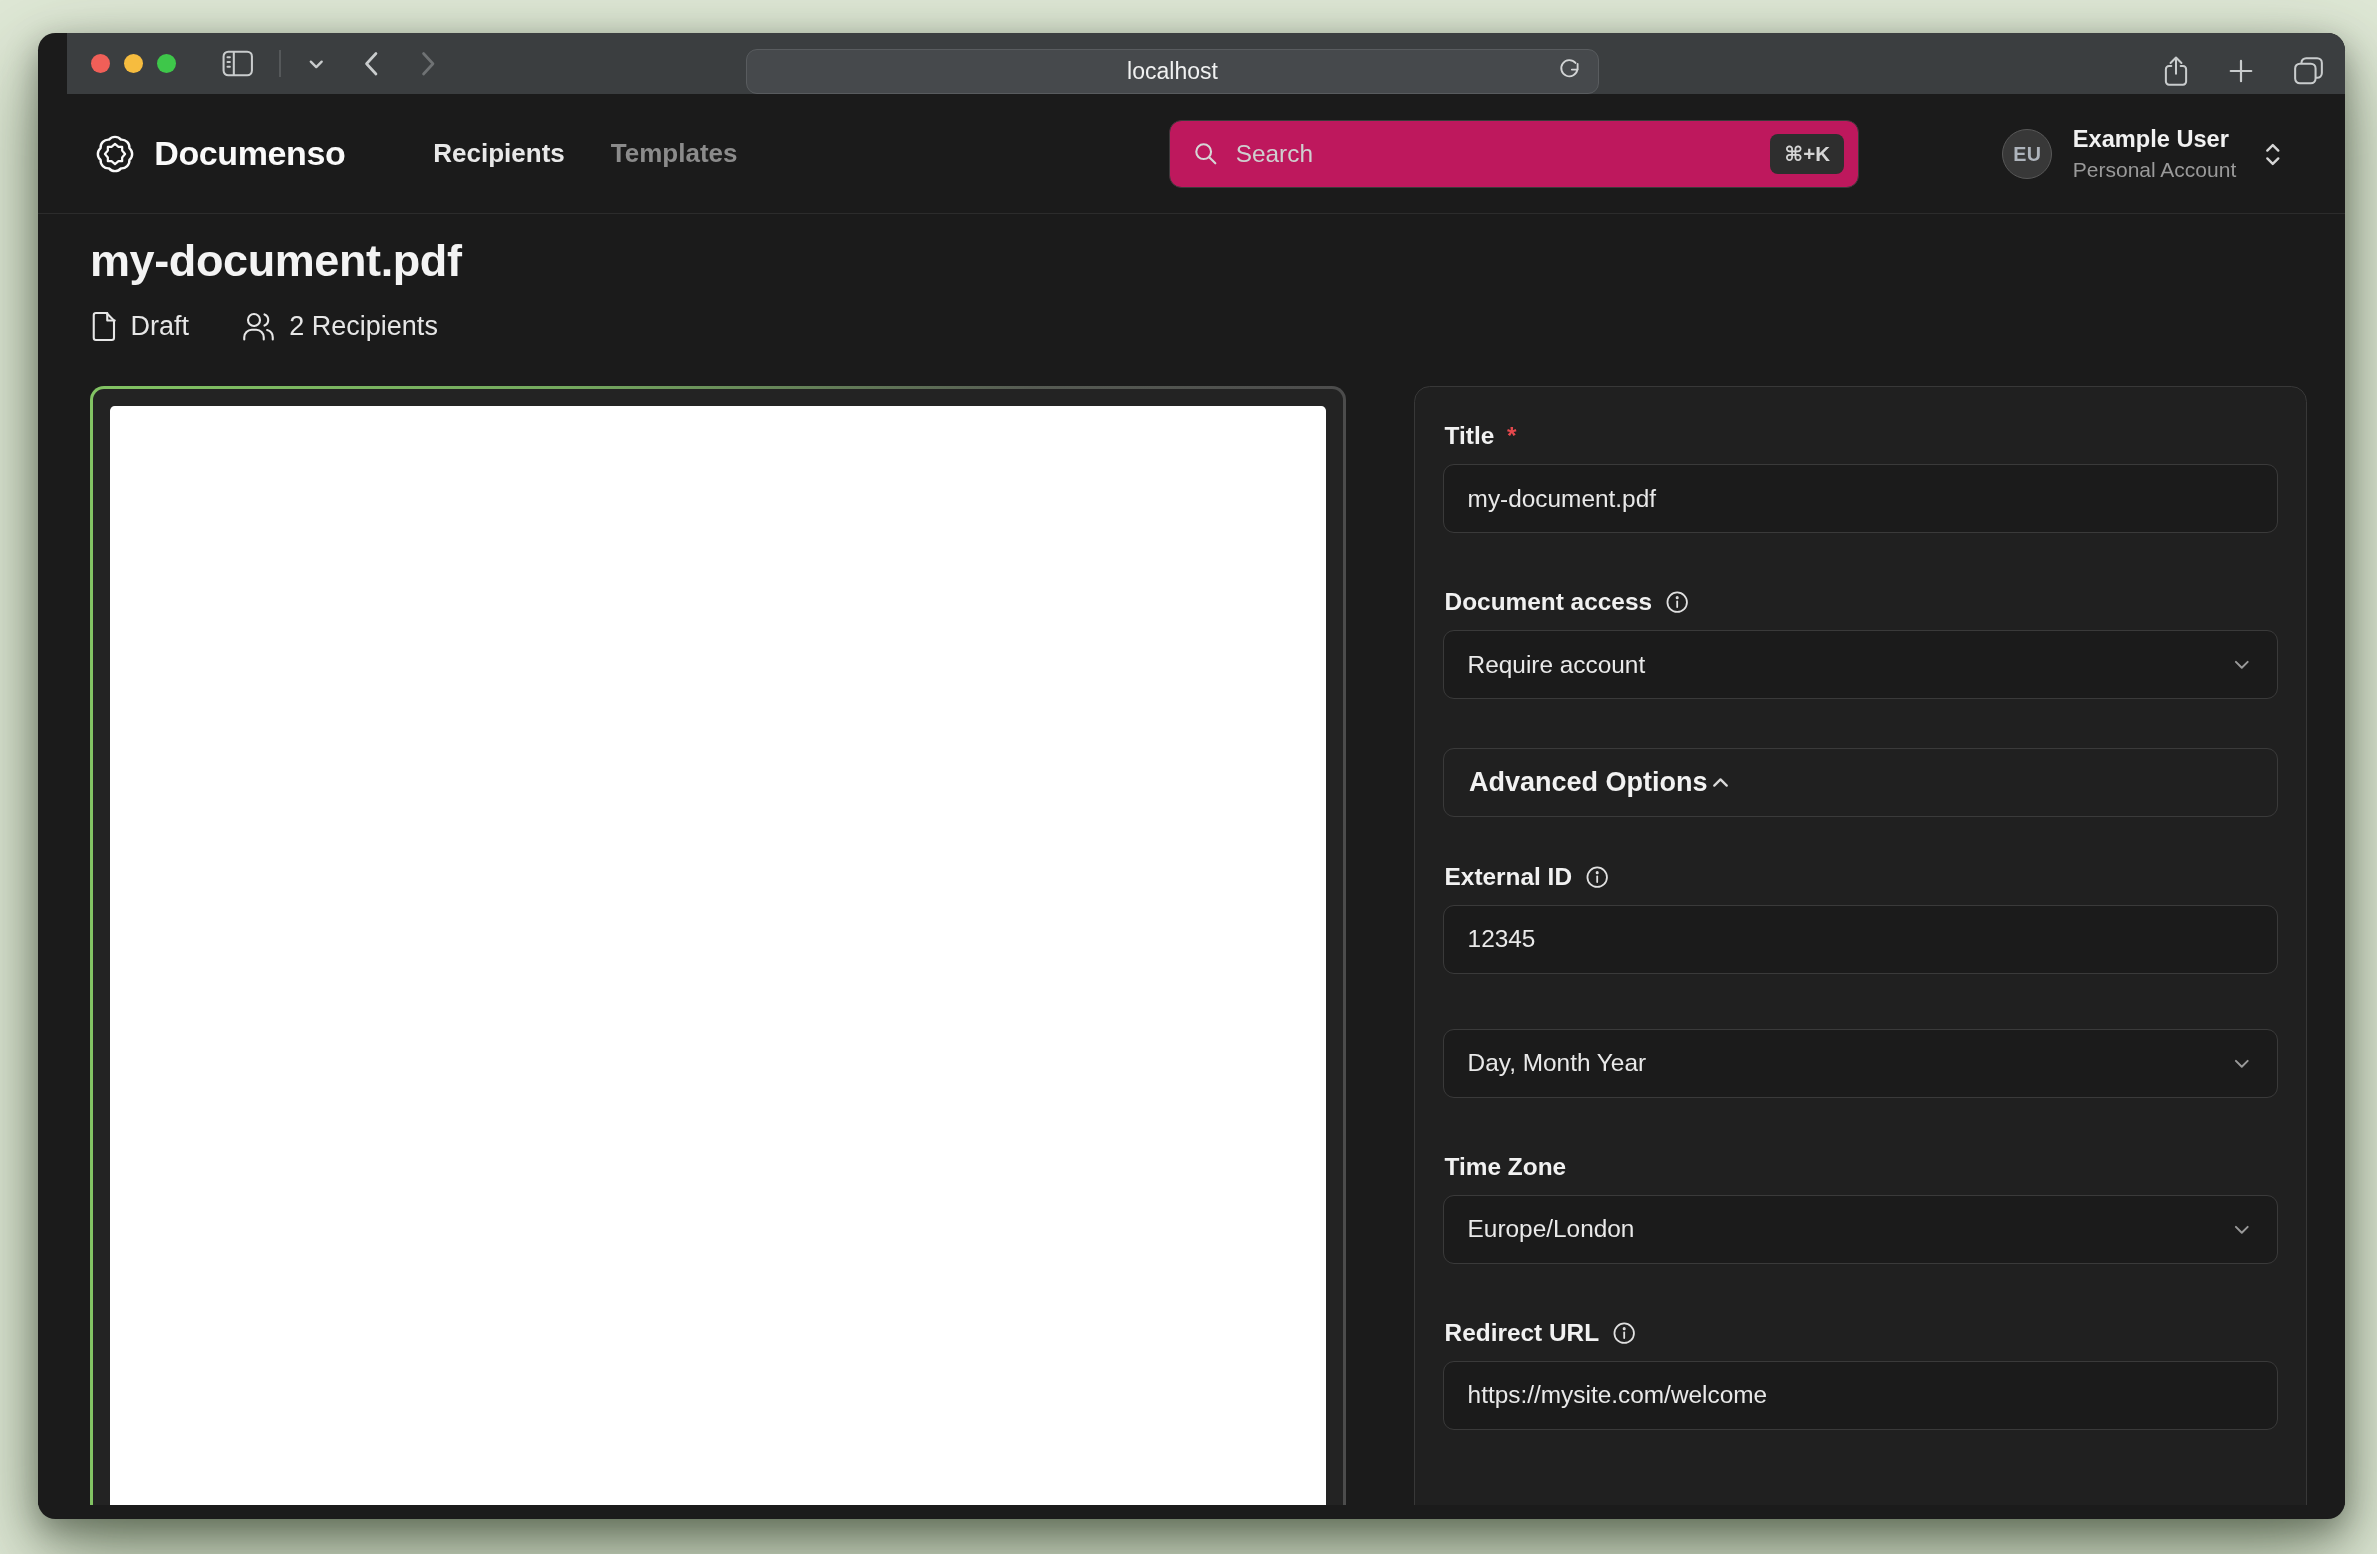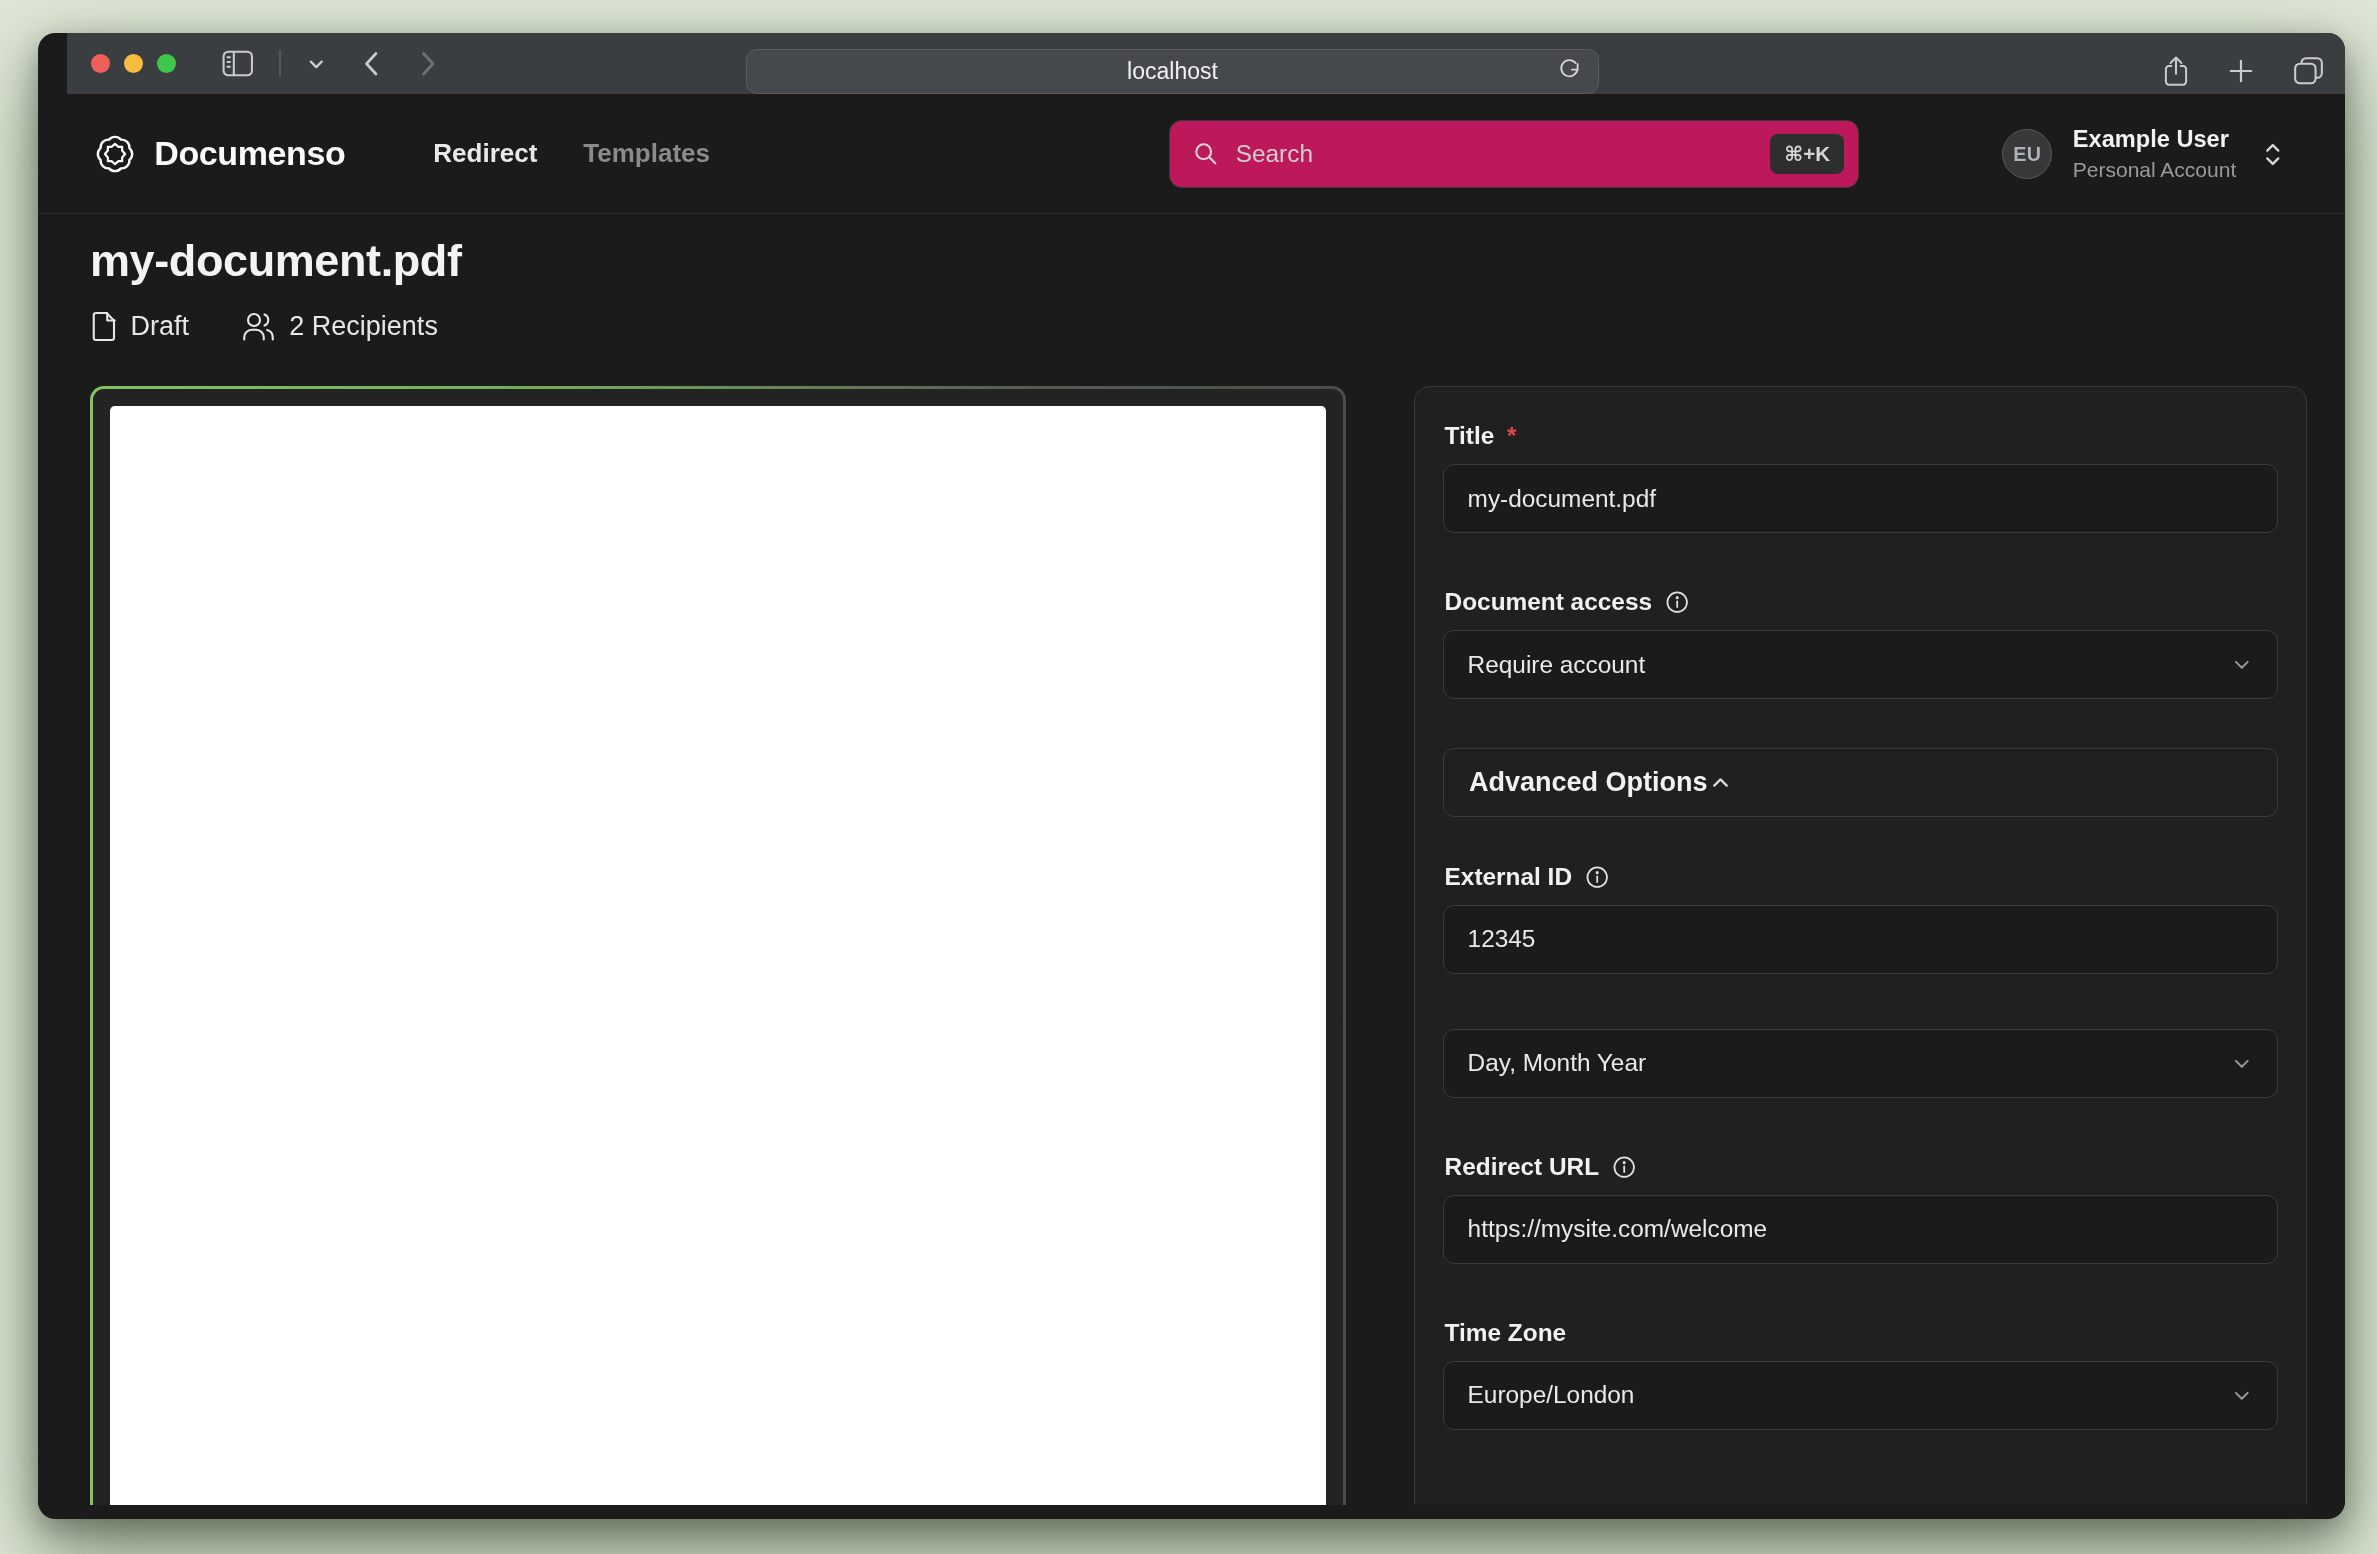--- a/index.html
+++ b/index.html
@@ -193,21 +193,21 @@
         <span>
           <svg width="44" height="44" viewBox="0 0 48 48" fill="none" stroke="#fafafa" stroke-width="2.6" stroke-linejoin="round" stroke-linecap="round">
             <path d="M39.7 30.5 A8.5 8.5 0 0 1 30.5 39.7 A8.5 8.5 0 0 1 17.5 39.7 A8.5 8.5 0 0 1 8.3 30.5 A8.5 8.5 0 0 1 8.3 17.5 A8.5 8.5 0 0 1 17.5 8.3 A8.5 8.5 0 0 1 30.5 8.3 A8.5 8.5 0 0 1 39.7 17.5 A8.5 8.5 0 0 1 39.7 30.5 Z"></path>
             <path stroke-width="2.4" d="M35 24 L31.8 27.8 31.8 31.8 27.8 31.8 24 35 20.2 31.8 16.2 31.8 16.2 27.8 13 24 16.2 20.2 16.2 16.2 20.2 16.2 24 13 27.8 16.2 31.8 16.2 31.8 20.2 Z"></path>
           </svg>
         </span>
         <span class="brand-name">Documenso</span>
       </div>
 
       <nav class="nav">
-        <span class="nav-item">Redirect</span>
+        <span class="nav-item">Recipients</span>
         <span class="nav-item inactive">Templates</span>
       </nav>
 
       <div class="searchbar">
         <span>
           <svg width="28" height="28" viewBox="0 0 36 36" fill="none" stroke="#d6d6d6" stroke-width="2.7" stroke-linecap="round">
             <circle cx="15" cy="15" r="9.5"></circle>
             <line x1="22.5" y1="22.5" x2="30" y2="30"></line>
           </svg>
         </span>
@@ -322,44 +322,44 @@
               <span class="icon-muted">
                 <svg width="23.6" height="23.6" viewBox="0 0 24 24" fill="none" stroke="currentColor" stroke-width="2" stroke-linecap="round" stroke-linejoin="round">
                     <path d="m6 9 6 6 6-6"></path>
                   </svg>
               </span>
             </div>
           </div>
 
           <div class="field">
             <div class="field-label">
+              <span>Time Zone</span>
+            </div>
+            <div class="select">
+              <span>Europe/London</span>
+              <span class="icon-muted">
+                <svg width="23.6" height="23.6" viewBox="0 0 24 24" fill="none" stroke="currentColor" stroke-width="2" stroke-linecap="round" stroke-linejoin="round">
+                    <path d="m6 9 6 6 6-6"></path>
+                  </svg>
+              </span>
+            </div>
+          </div>
+
+          <div class="field">
+            <div class="field-label">
               <span>Redirect URL</span>
               <span>
                 <svg width="24.4" height="24.4" viewBox="0 0 30 30" fill="none" stroke="#e0e0e0" stroke-width="2.2" stroke-linecap="round">
                   <circle cx="15" cy="15" r="12"></circle>
                   <line x1="15" y1="14" x2="15" y2="21"></line>
                   <circle cx="15" cy="9.4" r="0.8" fill="#e0e0e0"></circle>
                 </svg>
               </span>
             </div>
             <input class="text-input" type="text" value="https://mysite.com/welcome" style="">
           </div>
 
-          <div class="field">
-            <div class="field-label">
-              <span>Time Zone</span>
-            </div>
-            <div class="select">
-              <span>Europe/London</span>
-              <span class="icon-muted">
-                <svg width="23.6" height="23.6" viewBox="0 0 24 24" fill="none" stroke="currentColor" stroke-width="2" stroke-linecap="round" stroke-linejoin="round">
-                    <path d="m6 9 6 6 6-6"></path>
-                  </svg>
-              </span>
-            </div>
-          </div>
-
         </div>
       </div>
     </div>
   </div>
 </div>
 
 
 </body></html>

